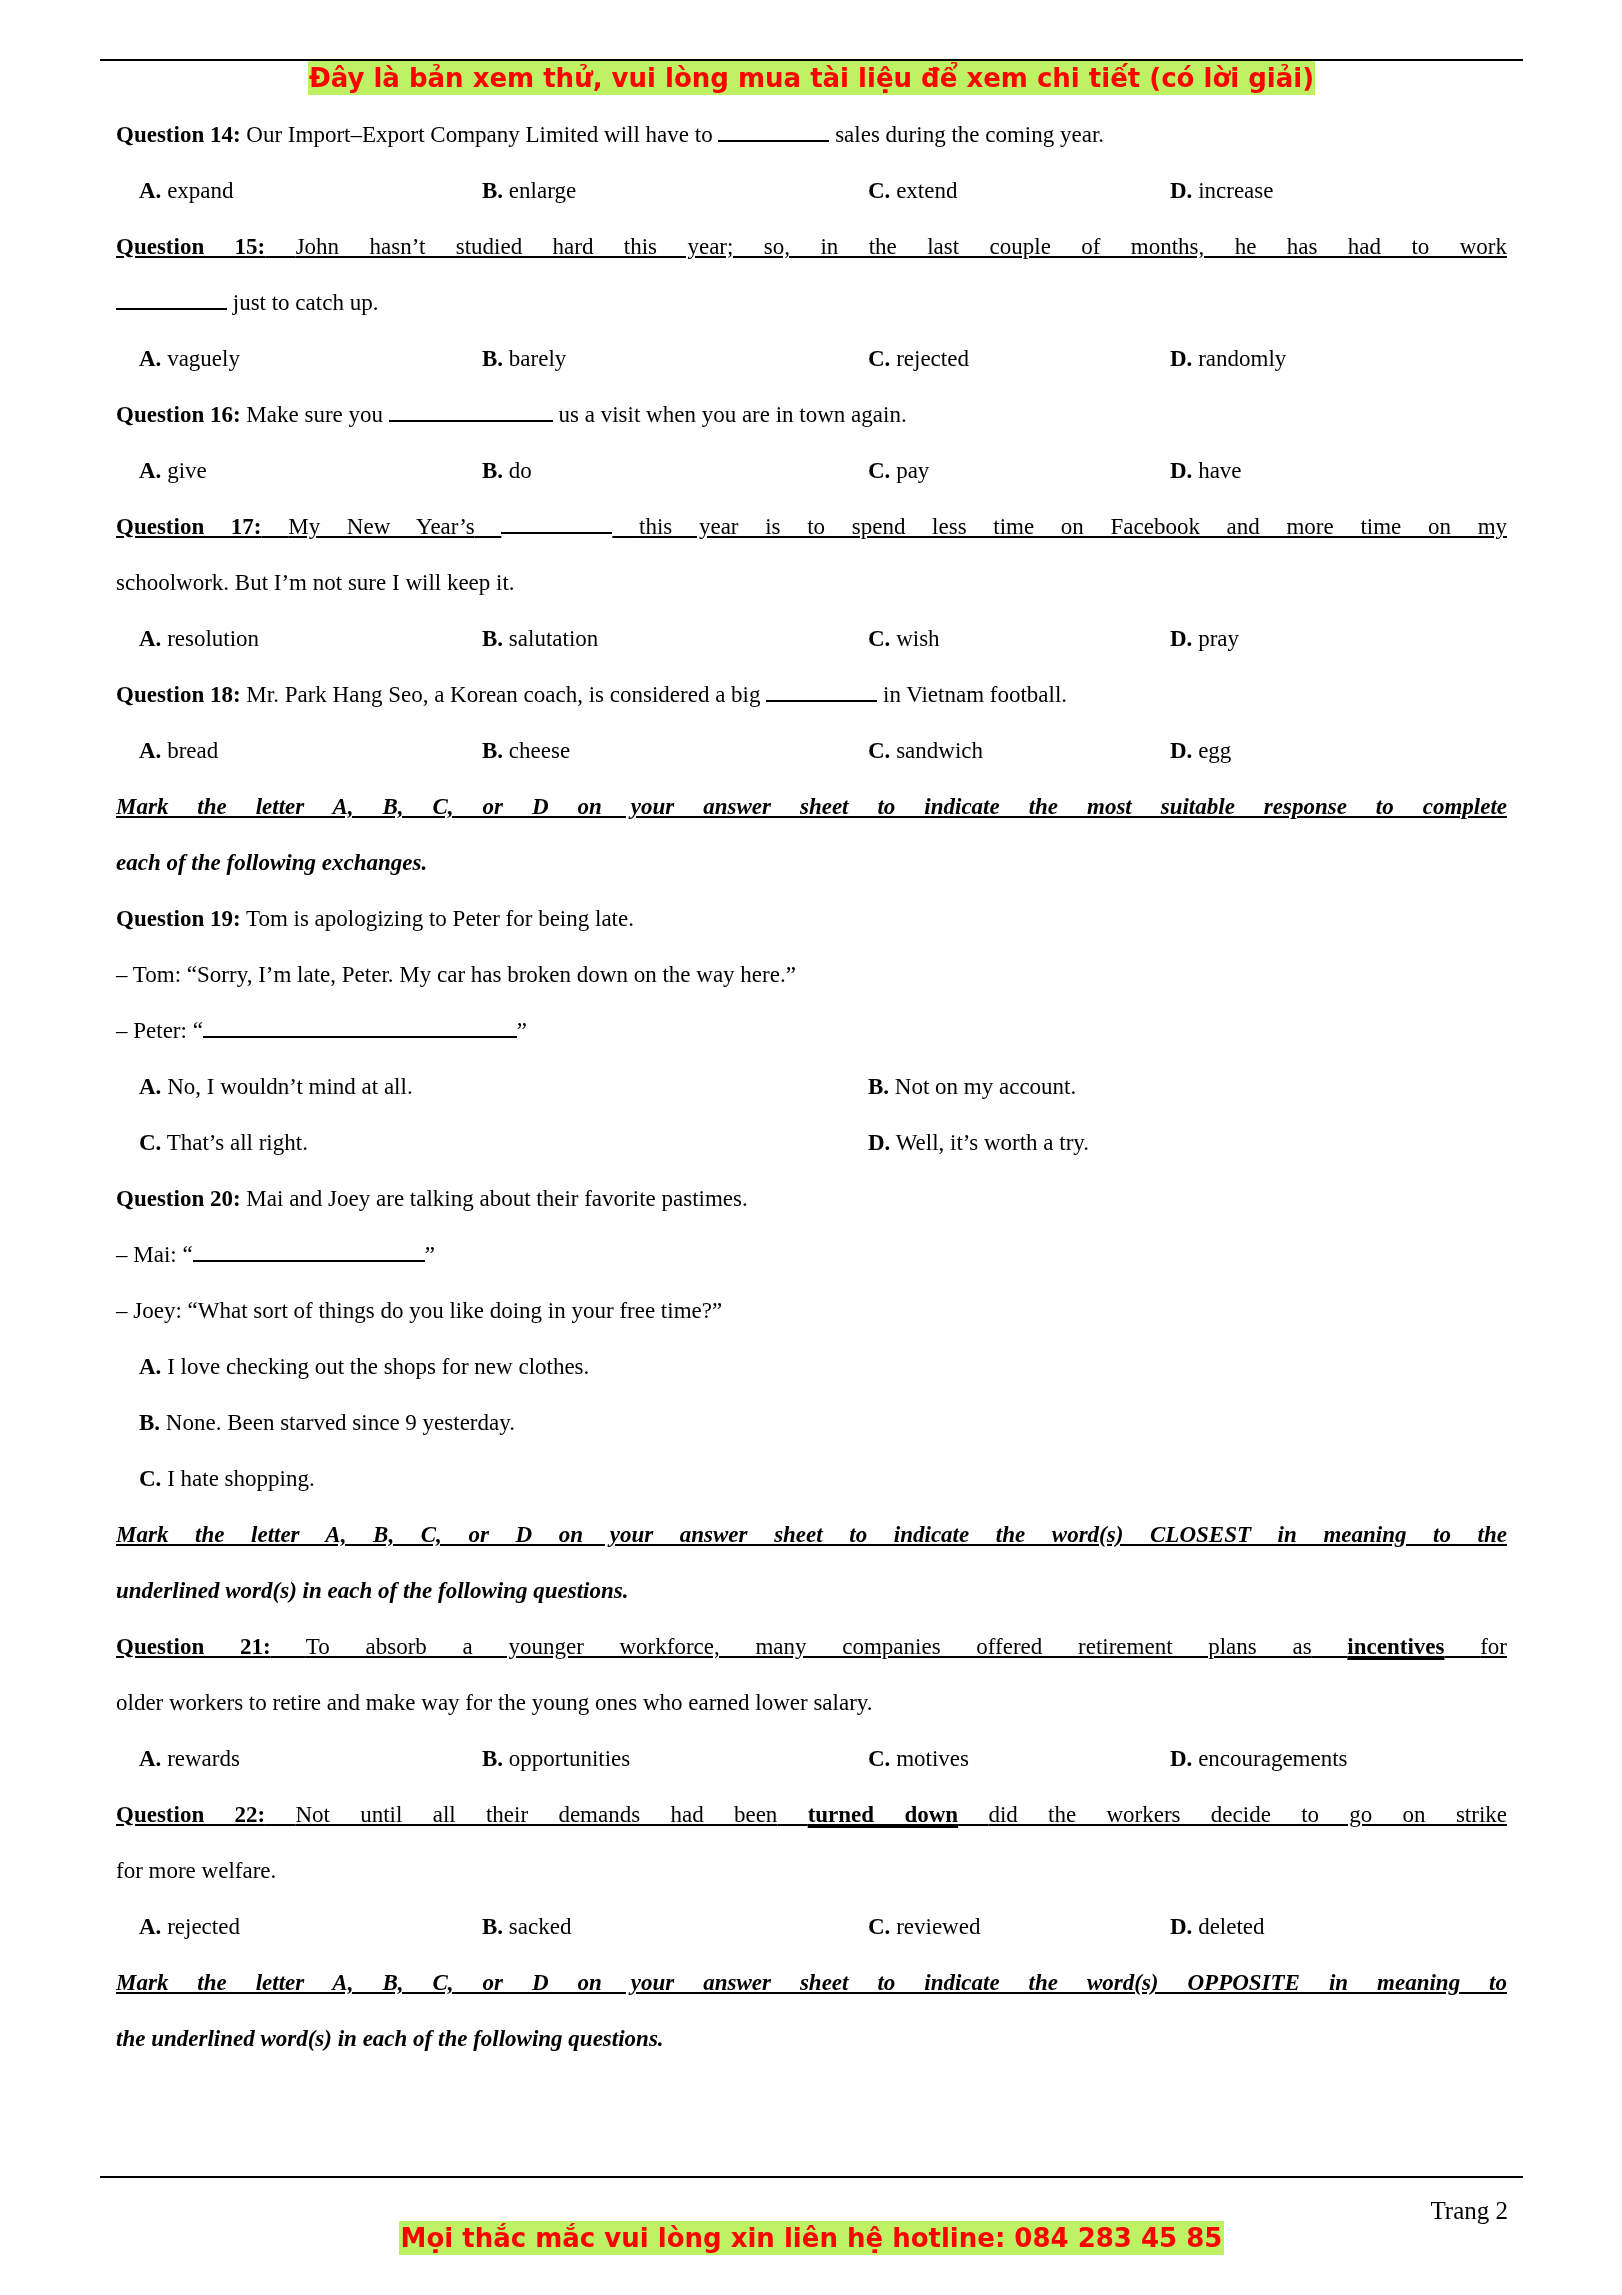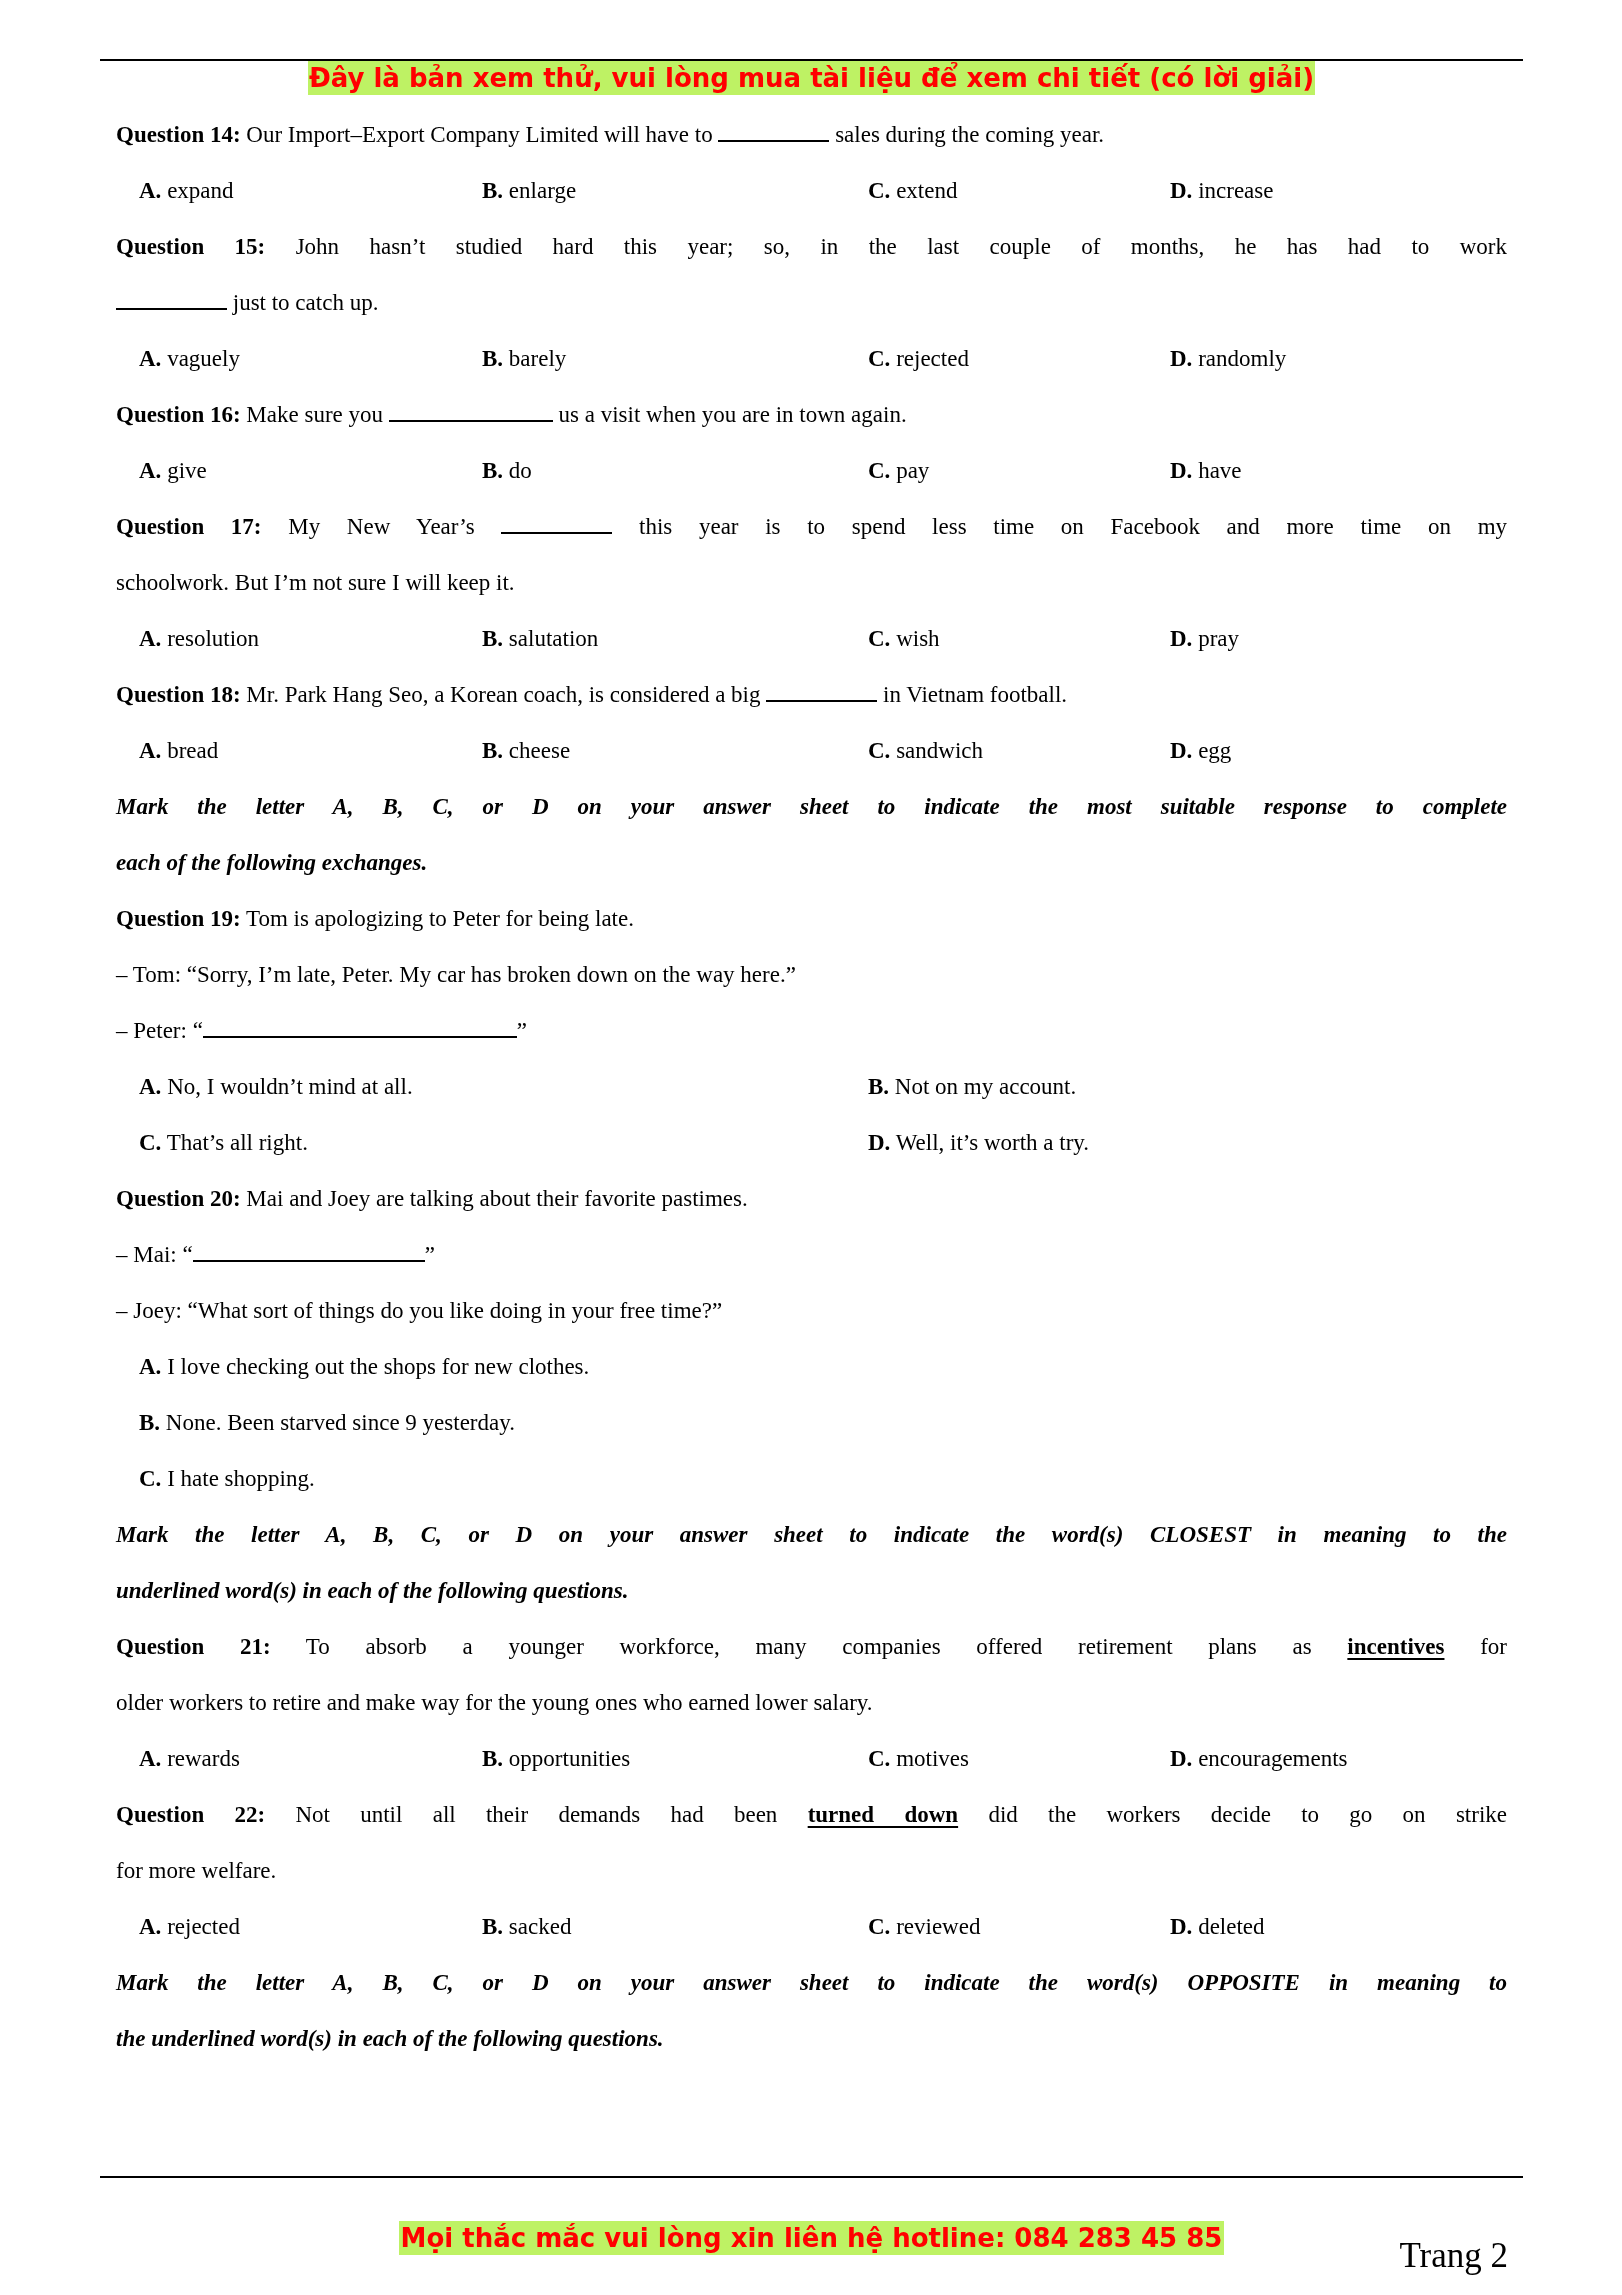--- a/index.html
+++ b/index.html
@@ -4,31 +4,31 @@
 <style>
   html, body { margin:0; padding:0; background:#ffffff; }
   body { width:1623px; height:2295px; position:relative; overflow:hidden;
          font-family:"Liberation Serif", serif; color:#000; }
   .rule { position:absolute; left:100px; width:1423px; height:2px; background:#000; }
   .banner { position:absolute; left:0; width:1623px; text-align:center; }
   .banner span { background:#bef264; color:#ff0000; font-family:"DejaVu Sans", sans-serif;
                  font-weight:bold; font-size:26px; line-height:34px; padding:0 1.3px; display:inline-block; }
   .content { position:absolute; left:116px; top:107px; width:1391px; }
   .line { font-size:23px; line-height:56px; height:56px; white-space:nowrap; }
-  .just { text-align:justify; text-align-last:justify; }
+  .just { text-align:justify; text-align-last:justify;text-decoration:underline; }
   .q-label { font-weight:bold; }
   .instr { font-weight:bold; font-style:italic; }
   .opts { position:relative; }
   .opt { position:absolute; top:0; }
   .opt b { font-weight:bold; }
   .c0 { left:23px; } .c1 { left:366px; } .c2 { left:752px; } .c3 { left:1054px; }
   .indent { padding-left:23px; }
   .blank { display:inline-block; border-bottom:2px solid #000; height:23.6px; vertical-align:baseline; }
   .ul { text-decoration:underline; text-decoration-thickness:2px; text-underline-offset:3.9px; font-weight:bold; }
-  .page-num { position:absolute; top:2191px; right:115px; font-size:35px; line-height:39px;margin-top:45px; }
+  .page-num { position:absolute; top:2191px; right:115px; font-size:25px; line-height:39px; }
 </style>
 </head>
 <body>
 
 <div class="rule" style="top:59px;"></div>
 <div class="banner" style="top:61px;">
   <span>Đây là bản xem thử, vui lòng mua tài liệu để xem chi tiết (có lời giải)</span>
 </div>
 
 <div class="content">

